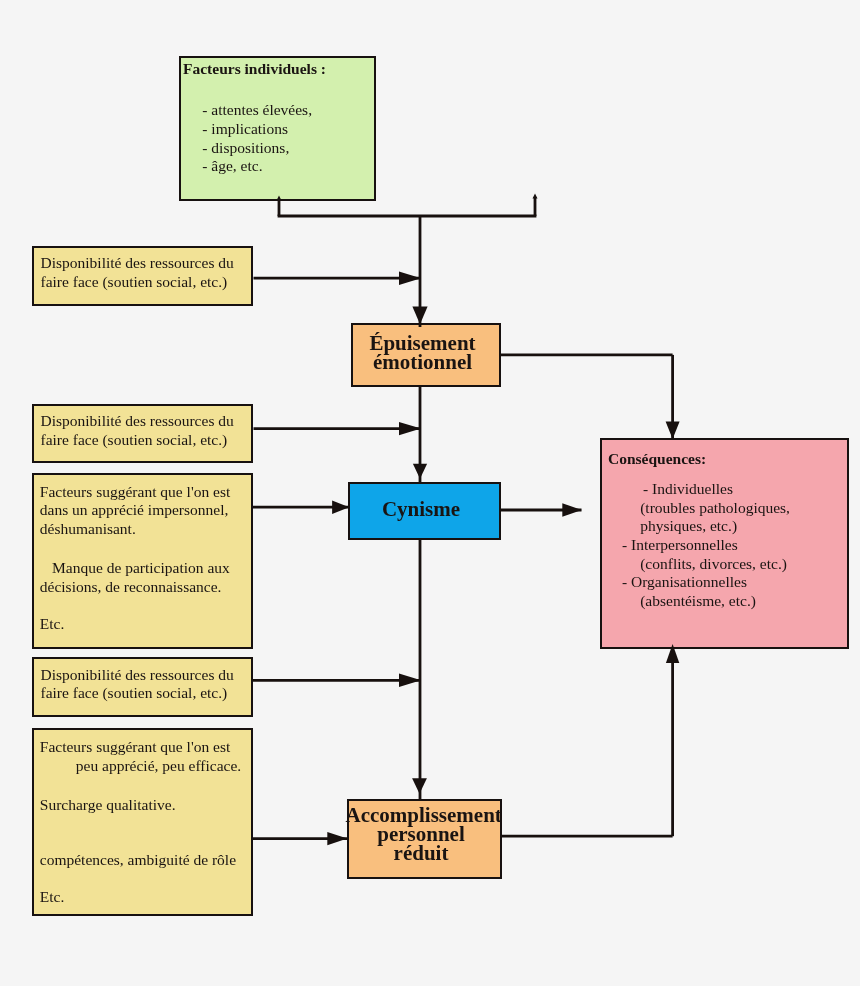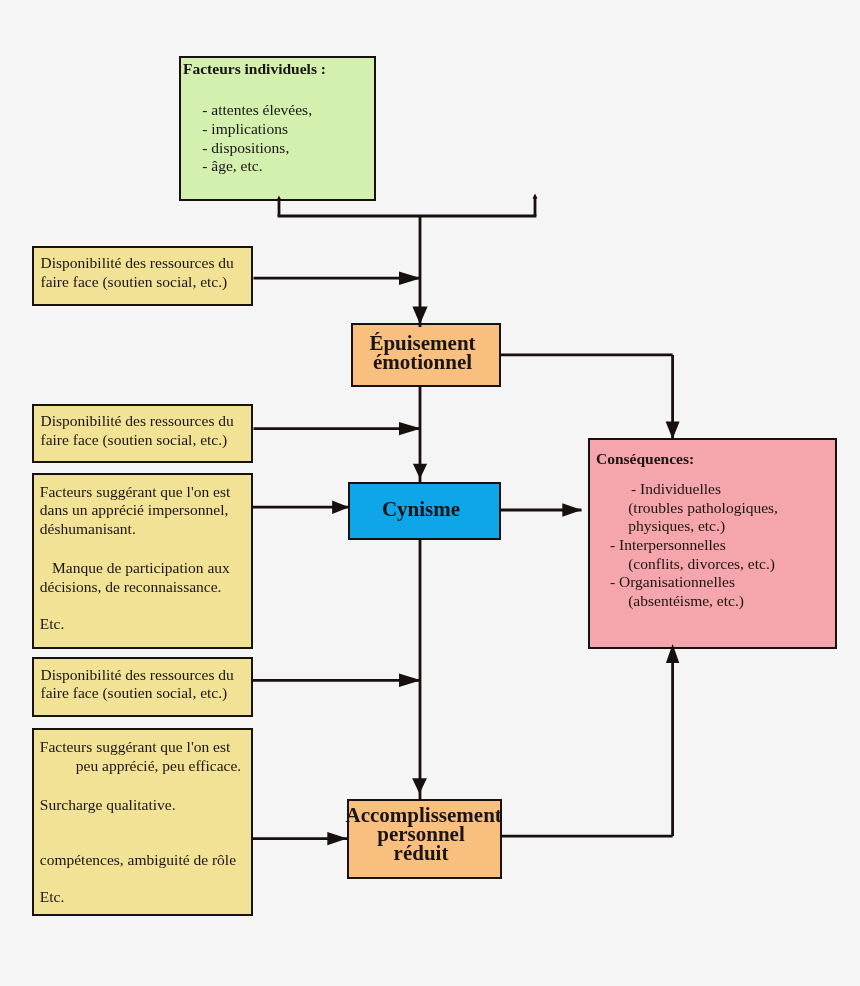--- a/index.html
+++ b/index.html
@@ -93,21 +93,21 @@
     <div class="c" style="top:28.4px;">émotionnel</div>
   </div>
   <div class="box" style="left:348px;top:482px;width:153px;height:58px;background:#0ea5e9;">
     <div class="c" style="top:15.8px;">Cynisme</div>
   </div>
   <div class="box" style="left:347px;top:799px;width:155px;height:80px;background:#f9bf7e;">
     <div class="c" style="top:5.4px;">Accomplissement</div>
     <div class="c" style="top:24.4px;">personnel</div>
     <div class="c" style="top:43.4px;">réduit</div>
   </div>
-  <div class="box" style="left:588px;top:438px;width:249px;height:211px;background:#f5a6ad;">
+  <div class="box" style="left:600px;top:438px;width:249px;height:211px;background:#f5a6ad;">
     <div class="t b" style="left:6px;top:9.8px;">Conséquences:</div>
     <div class="t" style="left:20px;top:39.8px;margin-left:21px;">- Individuelles</div>
     <div class="t" style="left:38.2px;top:58.5px;">(troubles pathologiques,</div>
     <div class="t" style="left:38.2px;top:77.2px;">physiques, etc.)</div>
     <div class="t" style="left:20px;top:95.9px;">- Interpersonnelles</div>
     <div class="t" style="left:38.2px;top:114.6px;">(conflits, divorces, etc.)</div>
     <div class="t" style="left:20px;top:133.3px;">- Organisationnelles</div>
     <div class="t" style="left:38.2px;top:152px;">(absentéisme, etc.)</div>
   </div>
 </div>

